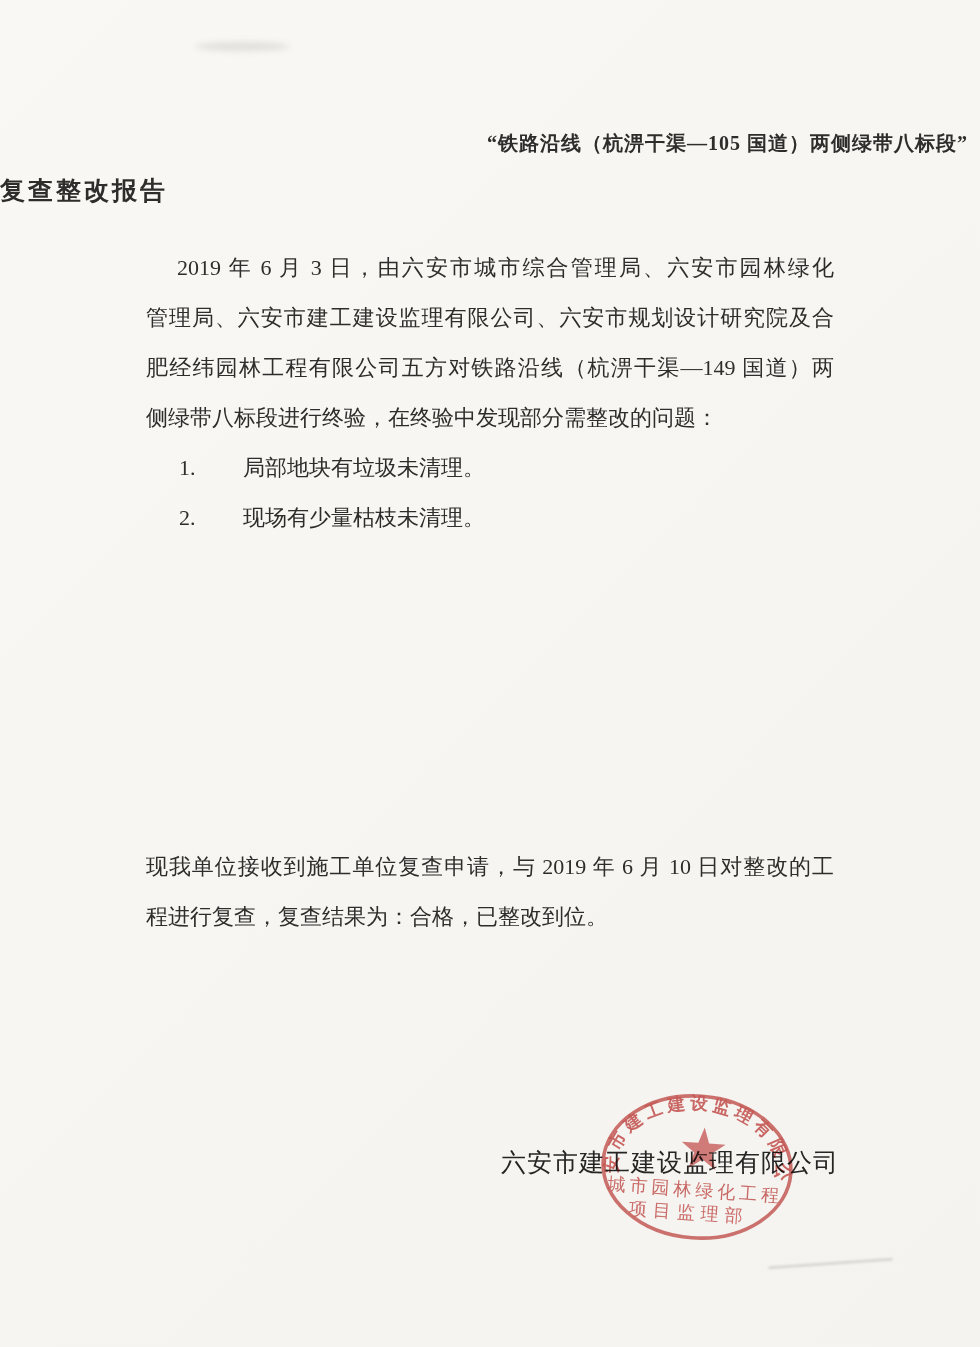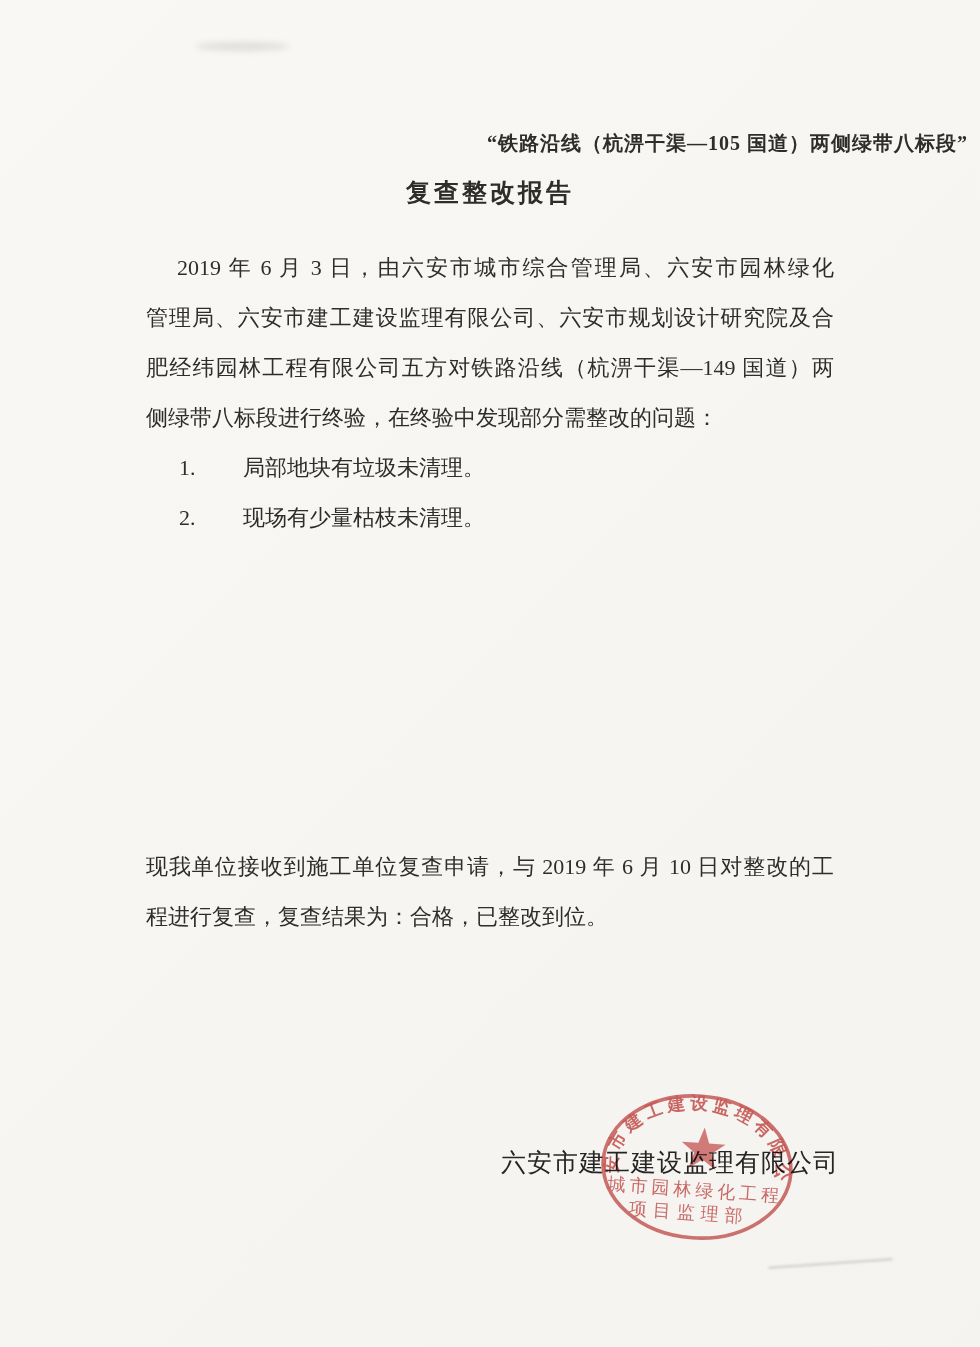--- a/index.html
+++ b/index.html
@@ -35,24 +35,24 @@
     position: absolute; left: 0; top: 126px;
     width: 968px; margin: 0;
     text-align: right;
     font-size: 20px; font-weight: bold;
     letter-spacing: 1px;
     line-height: 34px;
   }
   .title2 {
     position: absolute; left: 0; top: 176px;
     width: 980px; margin: 0;
-    text-align: center;
     font-size: 25px; font-weight: bold;
     letter-spacing: 3px;
     line-height: 34px;
+    font-family: Liberation Mono, monospace;
   }
   .para { position: absolute; left: 146px; width: 688px; font-size: 22px; }
   .para .line { height: 50px; line-height: 50px; white-space: nowrap; }
   .para .just { white-space: normal; text-align: justify; text-align-last: justify; overflow: hidden; }
   .para .indent { padding-left: 31px; }
   .para1 { top: 243px; }
   .para2 { top: 842px; }
   .issue { height: 50px; line-height: 50px; padding-left: 33px; }
   .issue .num { display: inline-block; width: 64px; }
   .sig-company {

